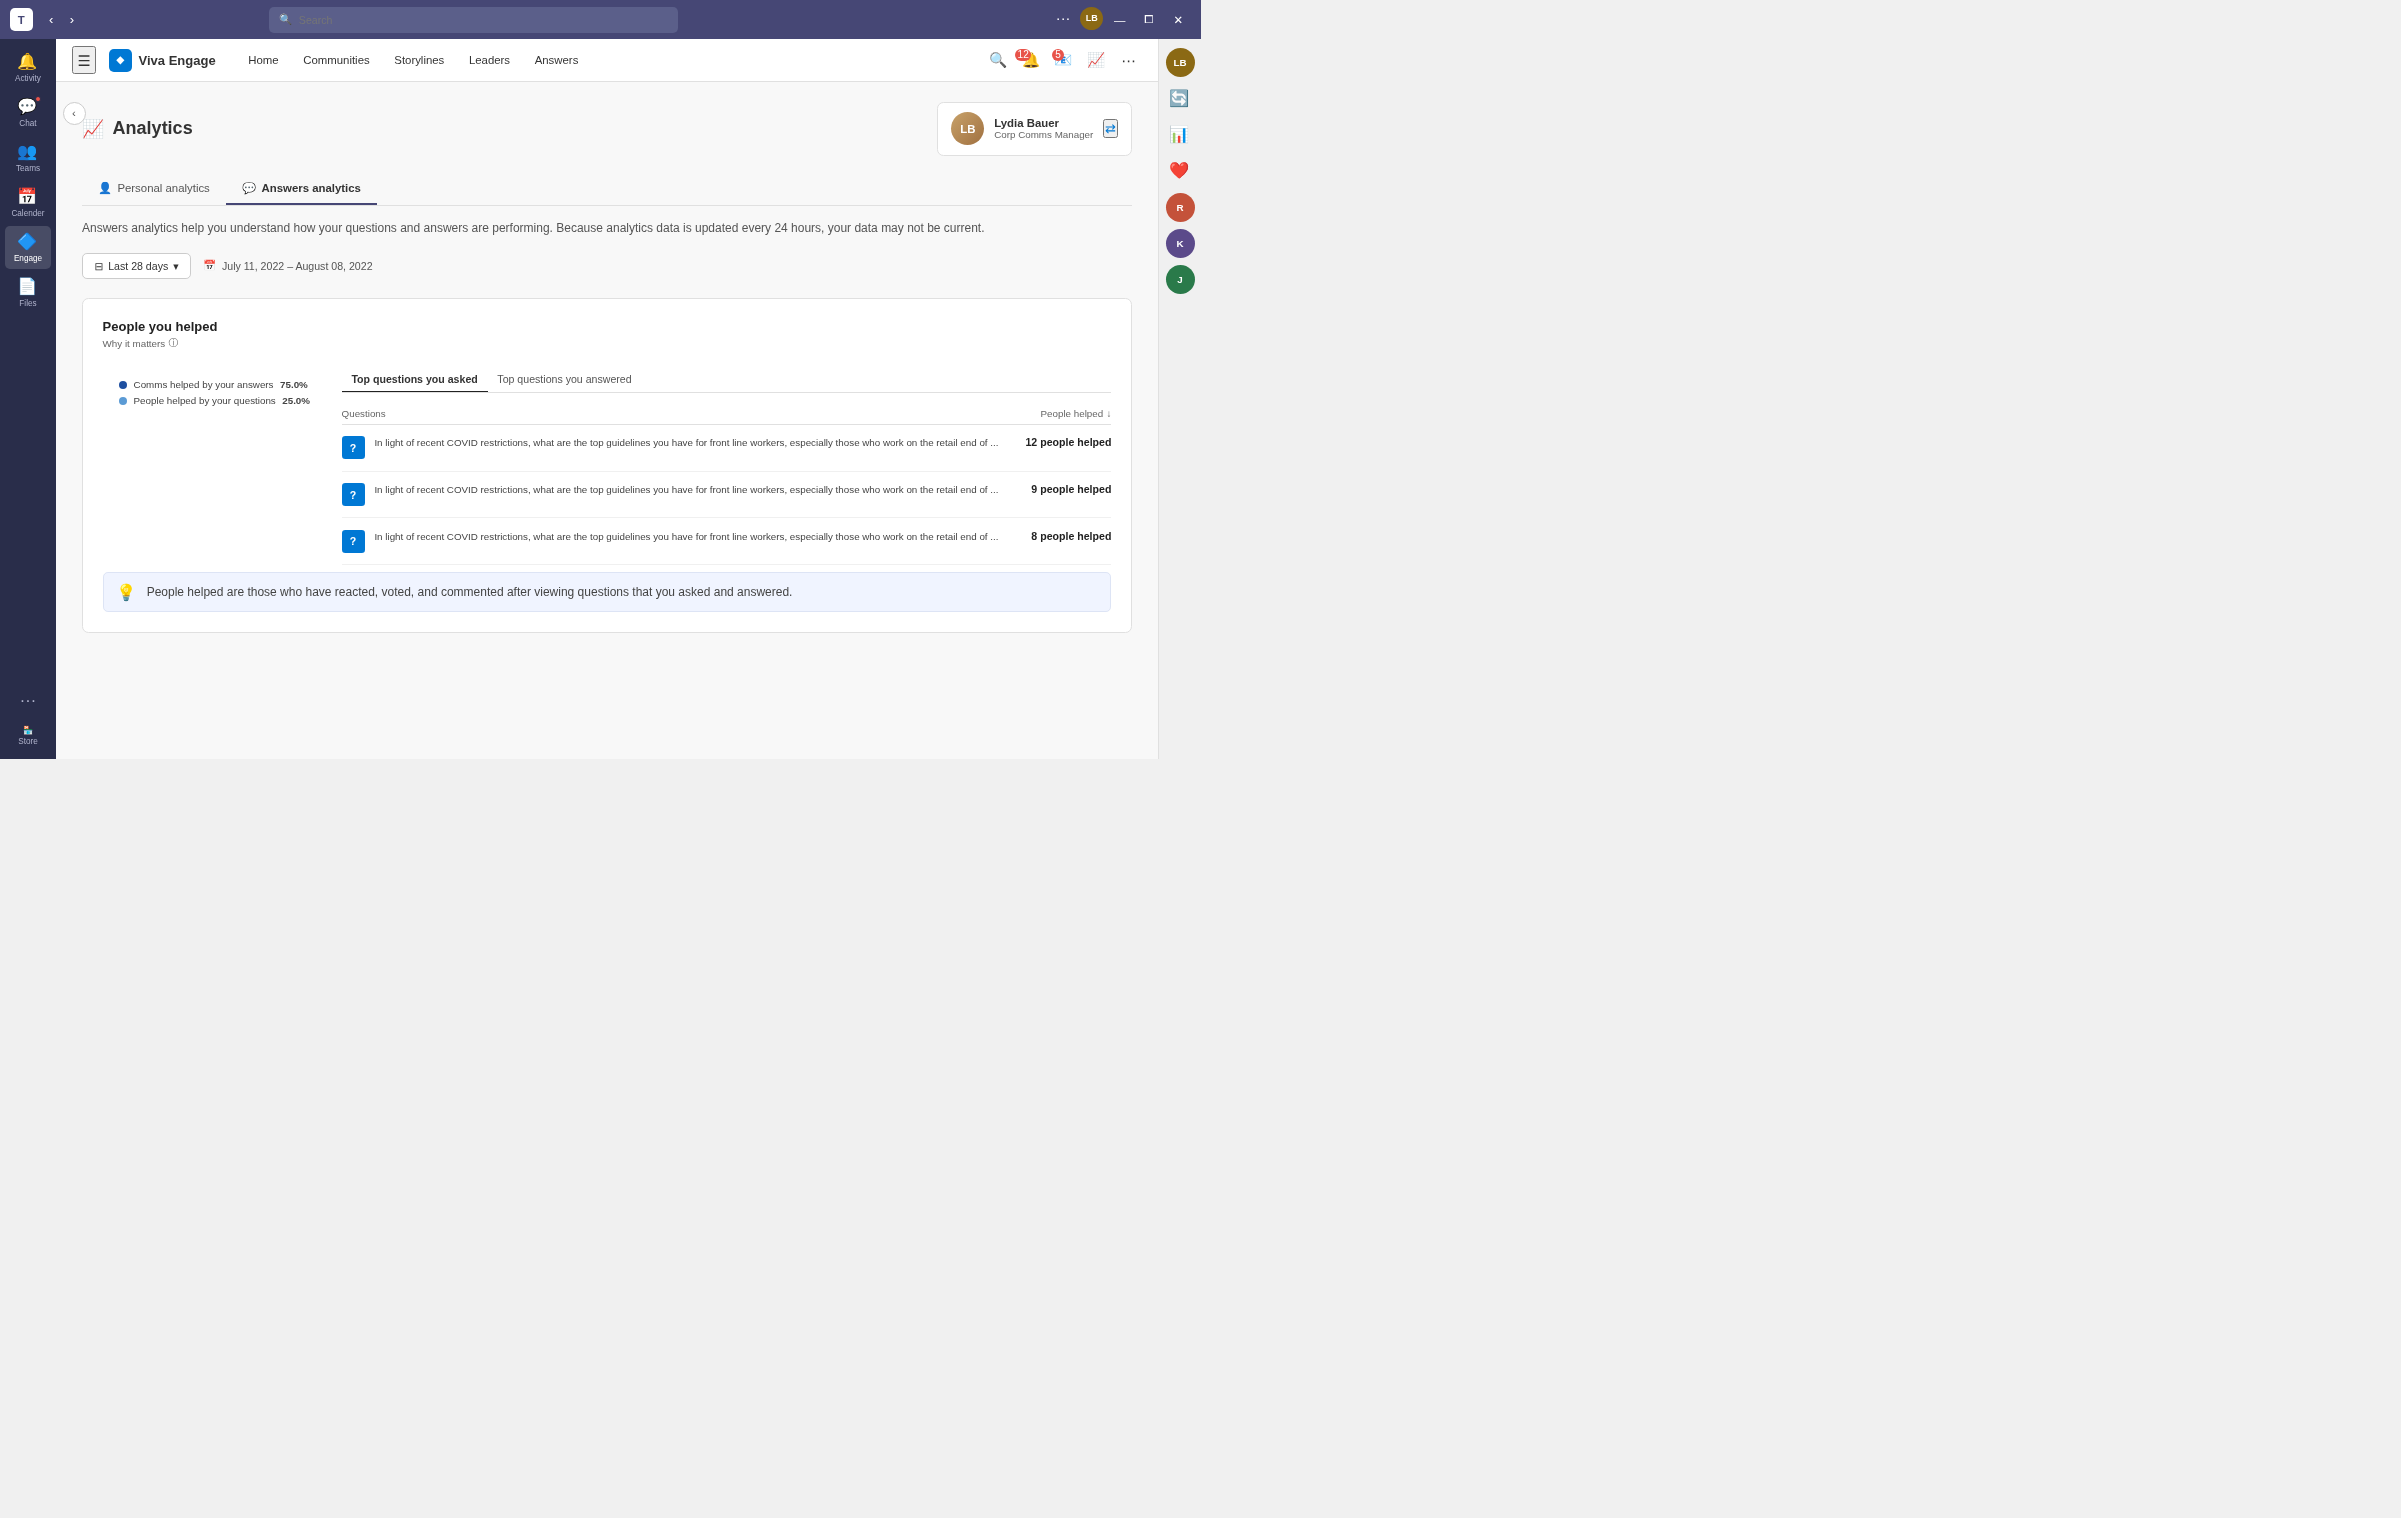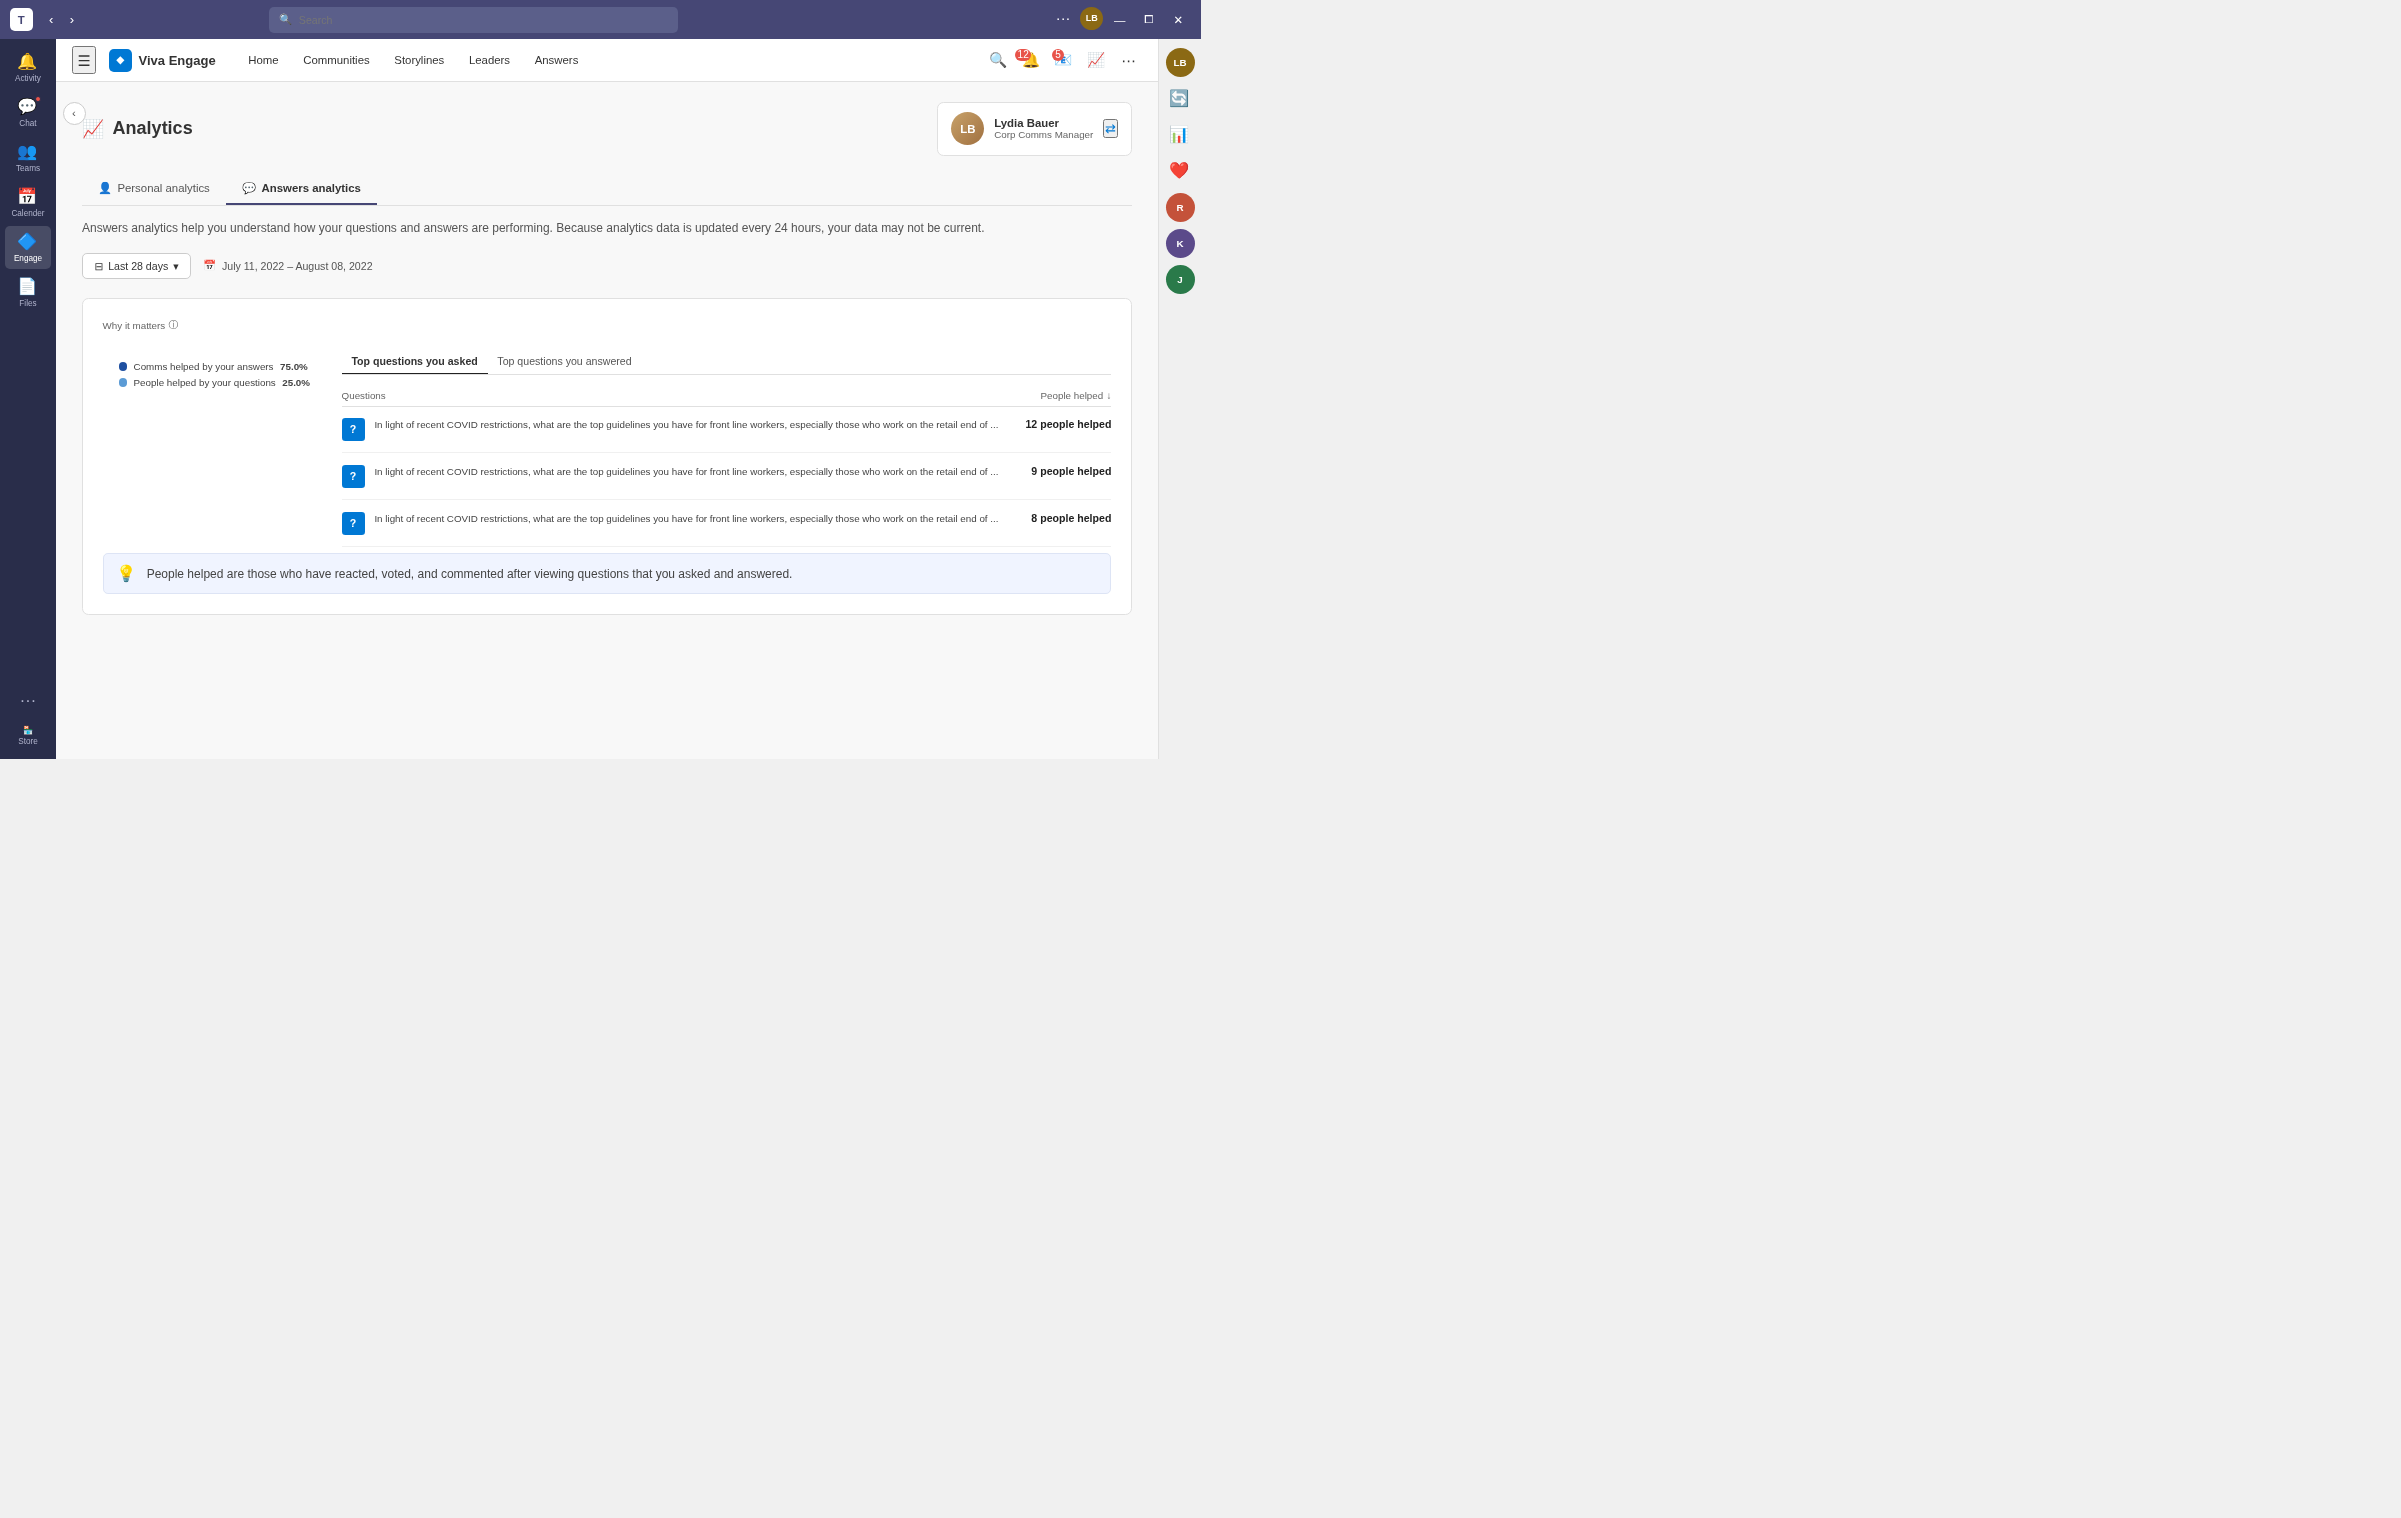--- a/index.html
+++ b/index.html
@@ -409,20 +409,21 @@
             <span>Last 28 days</span>
             <span>▾</span>
           </button>
           <div class="date-label">
             <span>📅</span>
             <span>July 11, 2022 – August 08, 2022</span>
           </div>
         </div>
 
         <div class="section-card">
+          <div class="section-title">People you helped</div>
           <div class="section-subtitle">
             <span>Why it matters</span>
             <span>ⓘ</span>
           </div>
 
           <div class="chart-table-layout">
 
             <div class="chart-area">
               <div class="legend">
                 <div class="legend-item">

